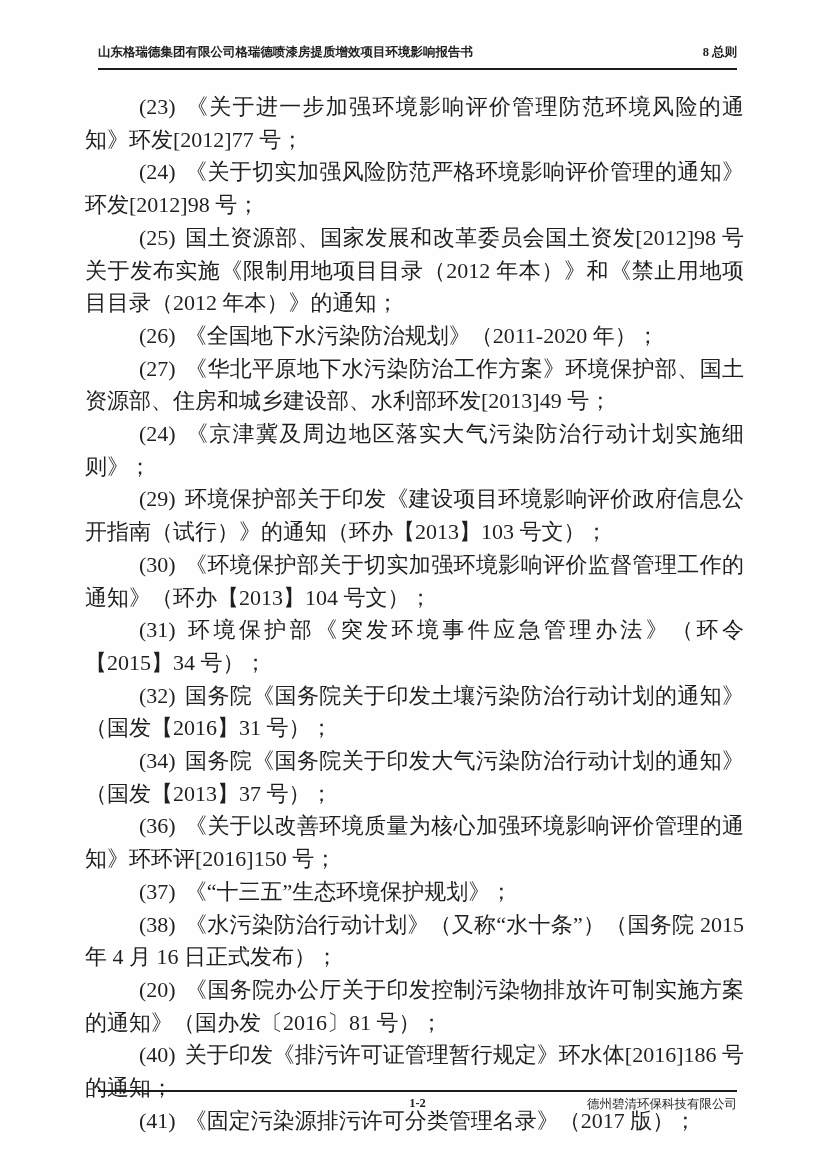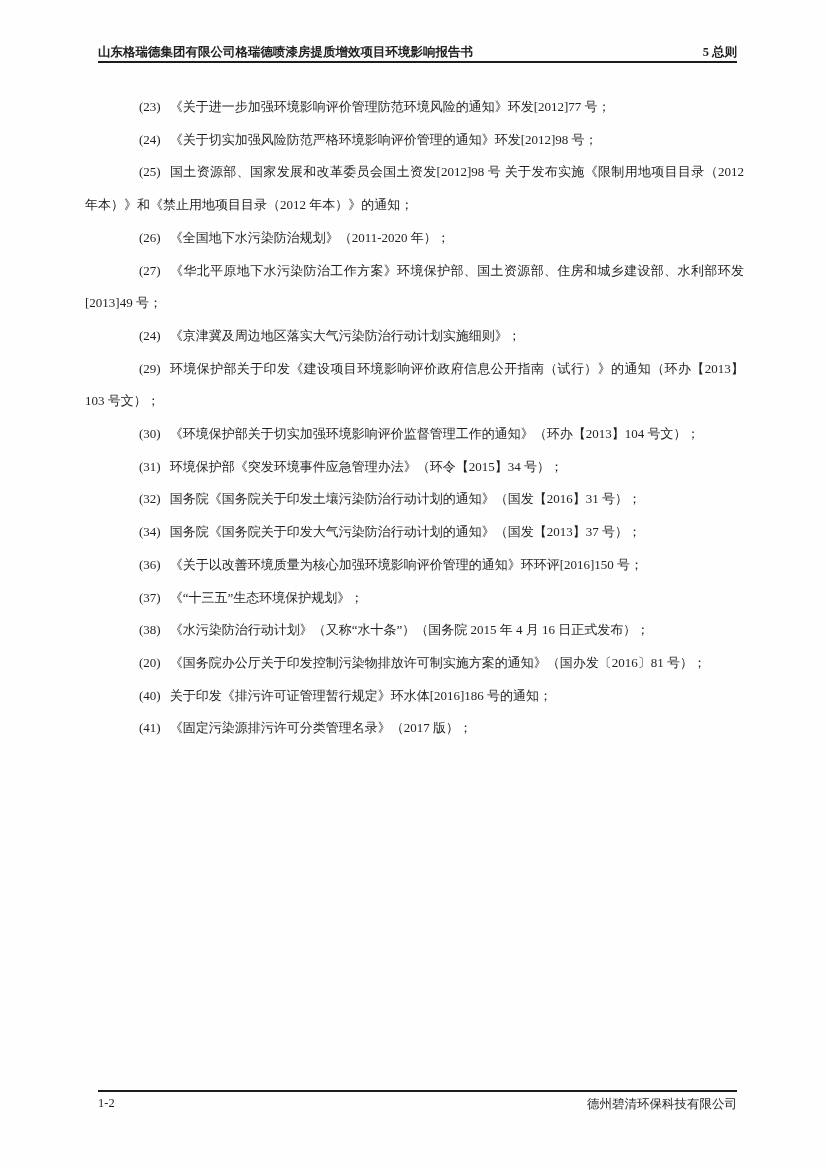--- a/index.html
+++ b/index.html
@@ -18,28 +18,29 @@
   .page-header {
     position: absolute;
     top: 44px;
     left: 98px;
     width: 639px;
     display: flex;
     justify-content: space-between;
     align-items: flex-end;
     font-size: 12.5px;
     font-weight: 700;
+    padding-bottom: 7px;
     border-bottom: 2px solid #1c1c1c;
   }
   .doc-body {
     position: absolute;
     top: 91px;
     left: 85px;
     width: 659px;
-    font-size: 13px;
+    font-size: 22px;
     line-height: 32.7px;
     text-align: justify;
     text-justify: inter-ideograph;
   }
   .doc-item {
     margin: 0;
     text-indent: 54px;
   }
   .item-num {
     margin-right: 9px;
@@ -59,33 +60,35 @@
     width: 639px;
     height: 20px;
     font-size: 12.5px;
     font-weight: 400;
   }
   .page-number {
     position: absolute;
     left: 0;
     right: 0;
     top: 0;
+    text-align: center;
+    font-weight: bold;
   }
   .company-name {
     position: absolute;
     right: 0;
     top: 0;
   }
 </style>
 </head>
 <body>
 
 <header class="page-header">
   <span>山东格瑞德集团有限公司格瑞德喷漆房提质增效项目环境影响报告书</span>
-  <span>5 总则</span>
+  <span>8 总则</span>
 </header>
 
 <main class="doc-body">
   <p class="doc-item"><span class="item-num">(23)</span><span class="item-text">《关于进一步加强环境影响评价管理防范环境风险的通知》环发[2012]77 号；</span></p>
   <p class="doc-item"><span class="item-num">(24)</span><span class="item-text">《关于切实加强风险防范严格环境影响评价管理的通知》环发[2012]98 号；</span></p>
   <p class="doc-item"><span class="item-num">(25)</span><span class="item-text">国土资源部、国家发展和改革委员会国土资发[2012]98 号 关于发布实施《限制用地项目目录（2012 年本）》和《禁止用地项目目录（2012 年本）》的通知；</span></p>
   <p class="doc-item"><span class="item-num">(26)</span><span class="item-text">《全国地下水污染防治规划》（2011-2020 年）；</span></p>
   <p class="doc-item"><span class="item-num">(27)</span><span class="item-text">《华北平原地下水污染防治工作方案》环境保护部、国土资源部、住房和城乡建设部、水利部环发[2013]49 号；</span></p>
   <p class="doc-item"><span class="item-num">(24)</span><span class="item-text">《京津冀及周边地区落实大气污染防治行动计划实施细则》；</span></p>
   <p class="doc-item"><span class="item-num">(29)</span><span class="item-text">环境保护部关于印发《建设项目环境影响评价政府信息公开指南（试行）》的通知（环办【2013】103 号文）；</span></p>

